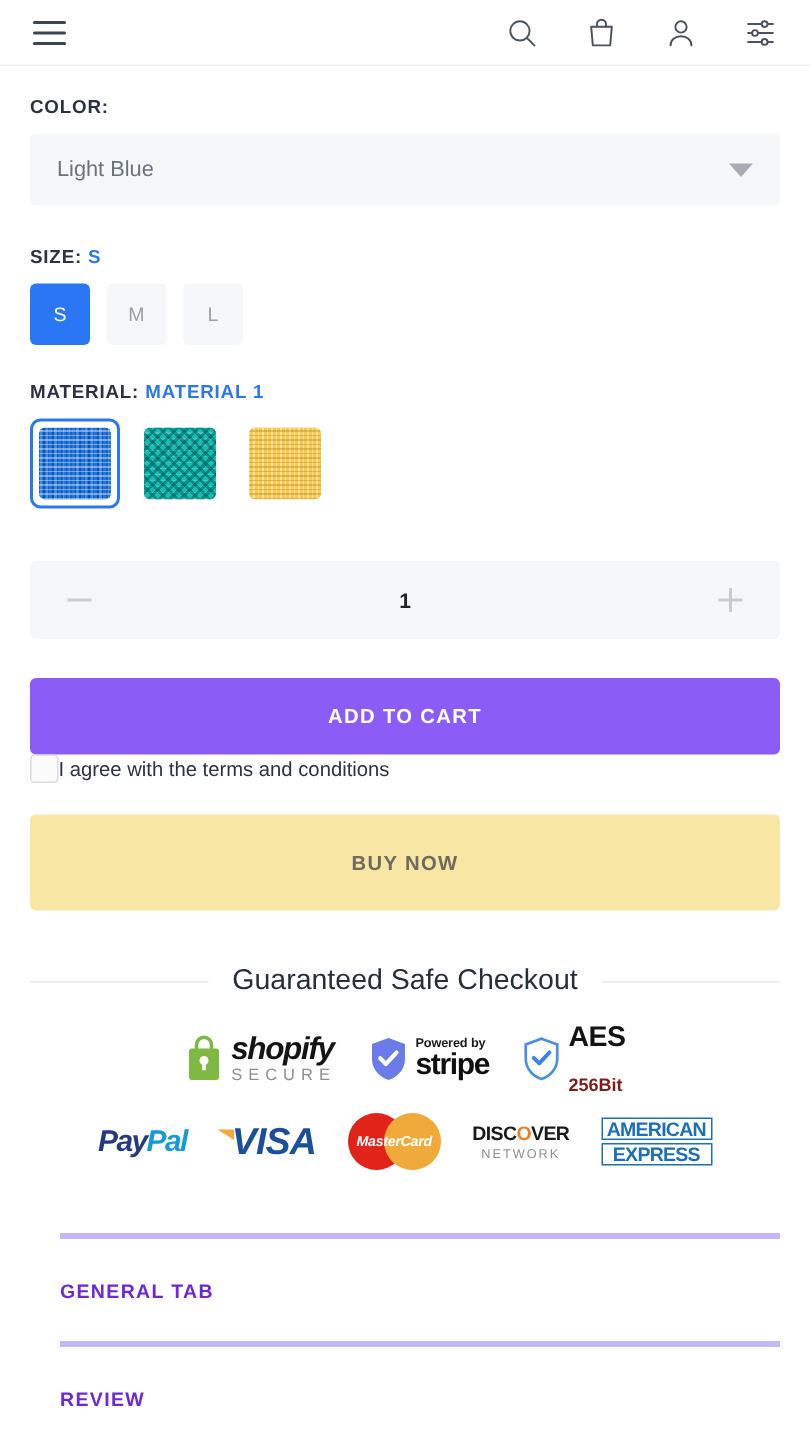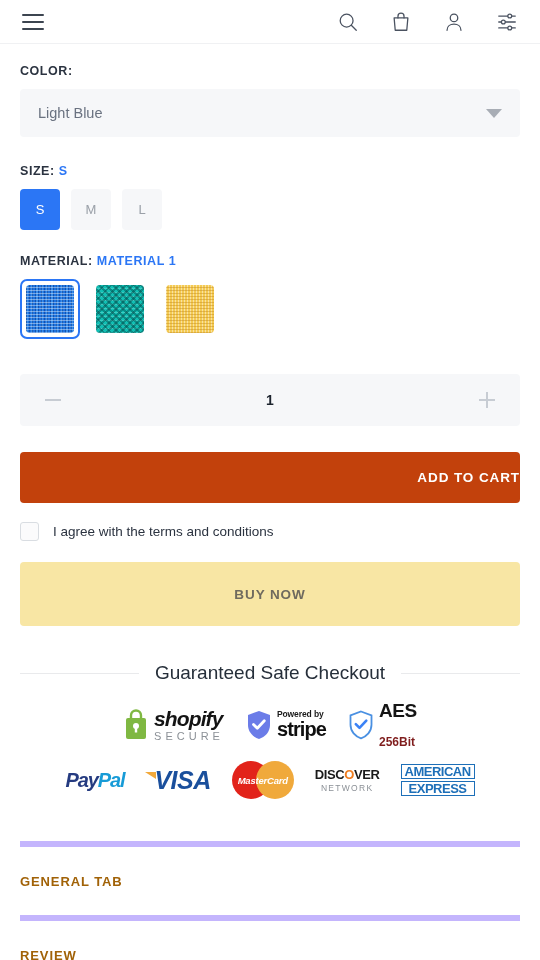--- a/index.html
+++ b/index.html
@@ -132,34 +132,33 @@
   }
   .qty-btn::before { left: 3px; right: 3px; top: 10px; height: 1.5px; }
   .qty-minus::after { display: none; }
   .qty-plus::after { top: 3px; bottom: 3px; left: 10px; width: 1.5px; }
   .qty-val { flex: 1; text-align: center; font-size: 14px; font-weight: bold; color: #1d242e; }
 
   
   .addcart {
     margin-top: 26px;
     height: 51px;
-    background: #c2410c;
+    background: #8b5cf6;
     border-radius: 4px;
     border: none;
     width: 100%;
     color: #ffffff;
     font-size: 13.5px;
     font-weight: bold;
     letter-spacing: .9px;
     font-family: inherit;
     cursor: pointer;
-    text-align: right;
-  }
-
-  .terms { margin-top: 19px; display: flex; align-items: center; gap: 14px; cursor: pointer; }
+  }
+
+  .terms { display: flex; align-items: center; cursor: pointer; }
   .checkbox {
     width: 19px; height: 19px;
     border: 1px solid #d9dde2;
     border-radius: 3px;
     background: #fbfbfc;
     flex: none;
   }
   .terms-text { font-size: 13.5px; color: #2b3340; }
 
   .buynow {
@@ -231,28 +230,29 @@
   .amex-l1, .amex-l2 {
     font-size: 13px; font-weight: bold; color: #1d6fb8;
     border: 1.5px solid #1d6fb8; display: block; padding: 0 3px;
     letter-spacing: -.5px;
   }
   .amex-l2 { margin-top: 2px; }
 
   
   .tabs { margin-top: 42px; }
   .tab-item {
-    border-top: 6px solid #c4b5fd;
+    border-top: 4px solid #c4b5fd;
     padding: 27px 0 26px 0;
     font-size: 13px;
     font-weight: bold;
     letter-spacing: .9px;
-    color: #a16207;
+    color: #6d28d9;
     text-transform: uppercase;
     cursor: pointer;
+    margin-left: 20px;
   }
 </style>
 </head>
 <body>
 
 <div class="header">
   <div class="hamburger">
     <i></i>
     <i></i>
     <i></i>

